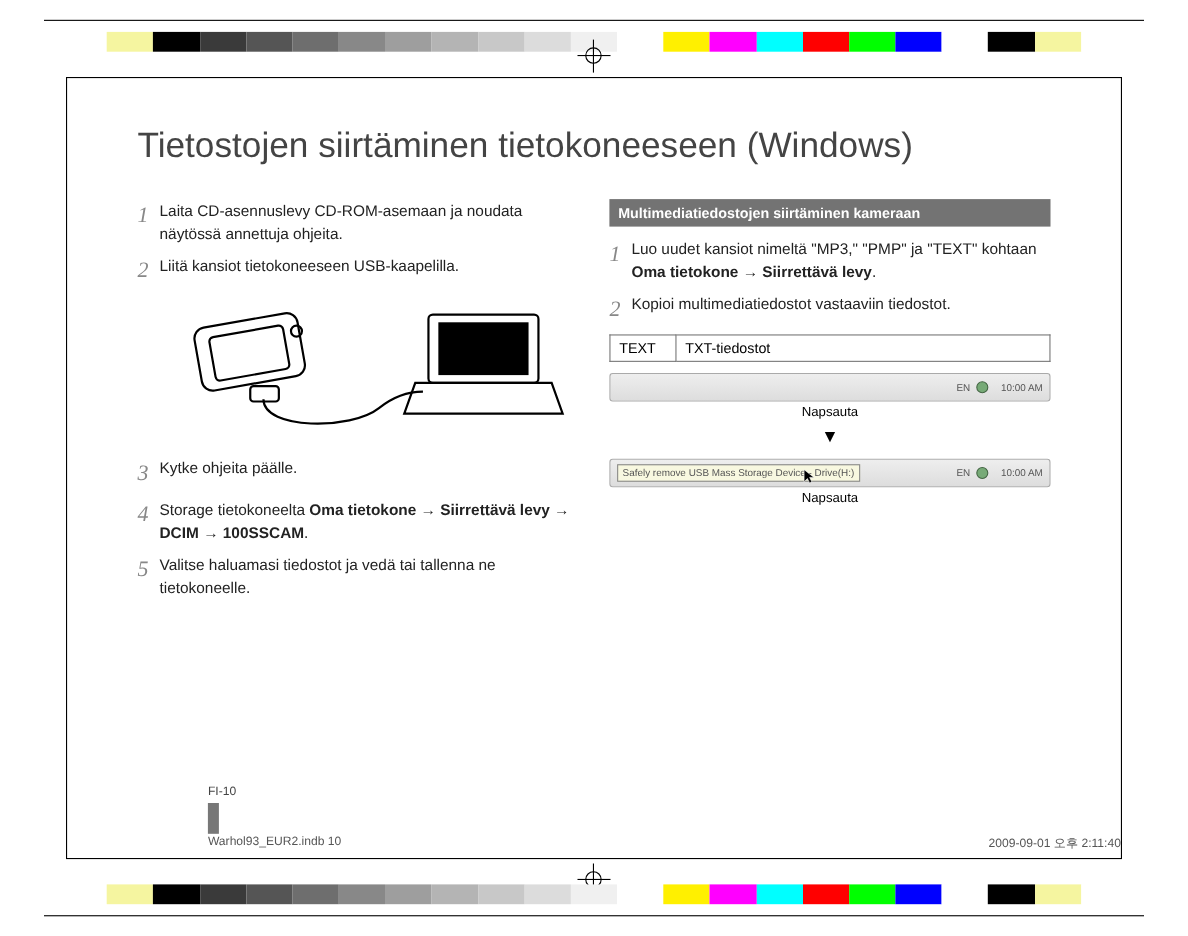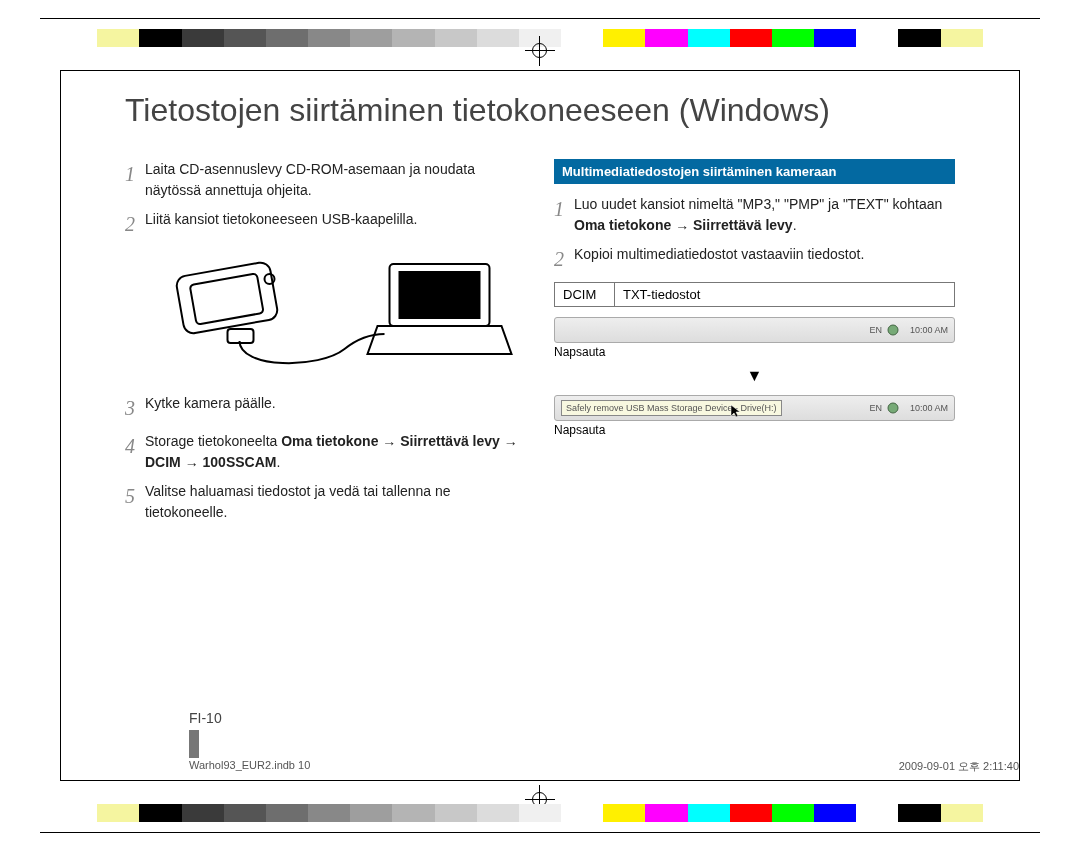--- a/index.html
+++ b/index.html
@@ -31,21 +31,21 @@
   .reg-mark::after { top: 14px; left: 0; height: 1px; width: 30px; }
   .reg-mark .circle { position: absolute; left: 7px; top: 7px; width: 15px; height: 15px; border: 1px solid #000; border-radius: 50%; }
 
   .page {
     position: absolute;
     top: 70px;
     bottom: 70px;
     left: 60px;
     right: 60px;
     border: 1px solid #000;
-    padding: 21px 64px 20px 64px;
+    padding: 43px 64px 20px 64px;
   }
   h1 {
     font-size: 32px;
     font-weight: 400;
     color: #444;
     margin-bottom: 30px;
   }
   .columns { display: flex; gap: 28px; }
   .col { flex: 1; min-width: 0; }
   .num {
@@ -59,21 +59,21 @@
   }
   .step { display: flex; margin-bottom: 8px; font-size: 14px; line-height: 1.5; color: #222; }
   .step-body { flex: 1; }
   .illus {
     height: 130px;
     margin: 10px 0 14px 28px;
     position: relative;
   }
   .illus svg { width: 100%; height: 100%; }
   .heading-bar {
-    background: #0369a1;
+    background: #737373;
     color: #fff;
     font-weight: bold;
     font-size: 13px;
     padding: 5px 8px;
     margin-bottom: 10px;
   }
   .tbl {
     border-collapse: collapse;
     width: 100%;
     font-size: 13px;
@@ -89,35 +89,35 @@
     height: 26px;
     border: 1px solid #aaa;
     border-radius: 3px;
     background: linear-gradient(#eee, #ddd);
     display: flex; align-items: center; justify-content: flex-end;
     padding: 0 6px;
     font-size: 9px; color: #555;
     margin: 10px 0 2px 0;
   }
   .taskbar .time { margin-left: 6px; }
-  .caption { text-align: left; font-size: 12px; margin-bottom: 8px; }
+  .caption { text-align: center; font-size: 12px; margin-bottom: 8px; }
   .arrow-down { text-align: center; font-size: 16px; margin: 2px 0; }
   .popup {
     display: inline-block;
     background: #f8f8e0;
     border: 1px solid #888;
     font-size: 9px;
     padding: 2px 4px;
     margin-right: 10px;
   }
   .page-num {
     position: absolute;
     bottom: 22px;
     left: 128px;
-    font-size: 14px; color: #444;
+    font-size: 11px; color: #444;
   }
   .page-num .mark {
     display: block;
     width: 10px; height: 28px;
     background: #777;
     margin-top: 4px;
   }
   .filemeta {
     position: absolute;
     bottom: 6px;
@@ -190,21 +190,21 @@
             <rect x="240" y="23" width="80" height="46" fill="#000"></rect>
             <path d="M218 77 L342 77 L352 105 L208 105 Z"></path>
             <path d="M80 92 C 80 120, 160 120, 185 100 C 200 88, 215 85, 225 85"></path>
             <rect x="68" y="80" width="26" height="14" rx="3"></rect>
           </g>
         </svg>
       </div>
 
       <div class="step">
         <span class="num">3</span>
-        <span class="step-body">Kytke kamera päälle.</span>
+        <span class="step-body">Kytke ohjeita päälle.</span>
       </div>
       <div class="step">
         <span class="num">4</span>
         <span class="step-body">
           <span>Storage tietokoneelta </span><b>Oma tietokone → Siirrettävä levy → DCIM → 100SSCAM</b><span>.</span>
         </span>
       </div>
       <div class="step">
         <span class="num">5</span>
         <span class="step-body">Valitse haluamasi tiedostot ja vedä tai tallenna ne tietokoneelle.</span>
@@ -221,21 +221,21 @@
         </span>
       </div>
       <div class="step">
         <span class="num">2</span>
         <span class="step-body">Kopioi multimediatiedostot vastaaviin tiedostot.</span>
       </div>
 
       <table class="tbl">
         <tbody>
         <tr>
-              <td>DCIM</td>
+              <td>TEXT</td>
               <td>TXT-tiedostot</td>
             </tr>
       </tbody>
         </table>
 
 
       <div class="taskbar">
         <span>EN</span>
         <svg width="14" height="14" style="margin:0 4px">
             <circle cx="7" cy="7" r="5" fill="#7a7" stroke="#464"></circle>

